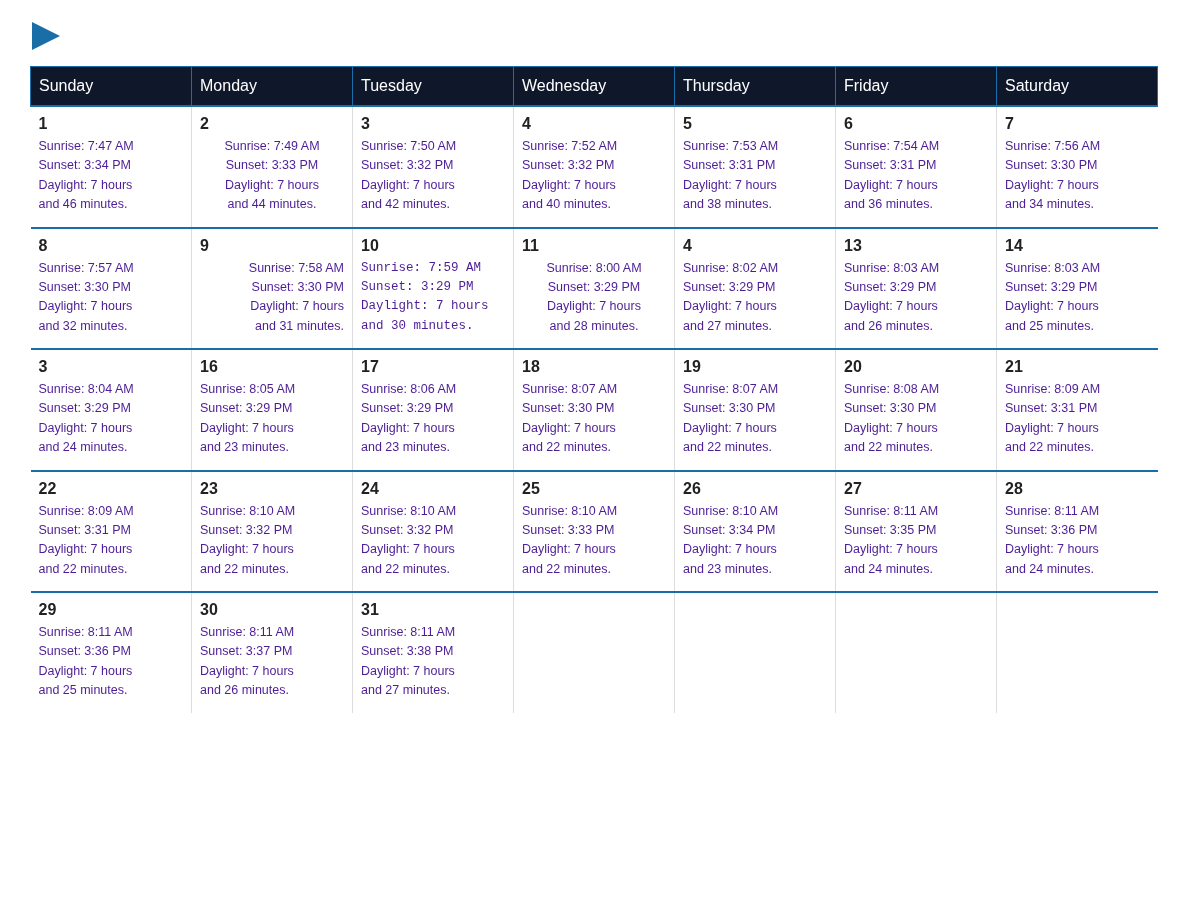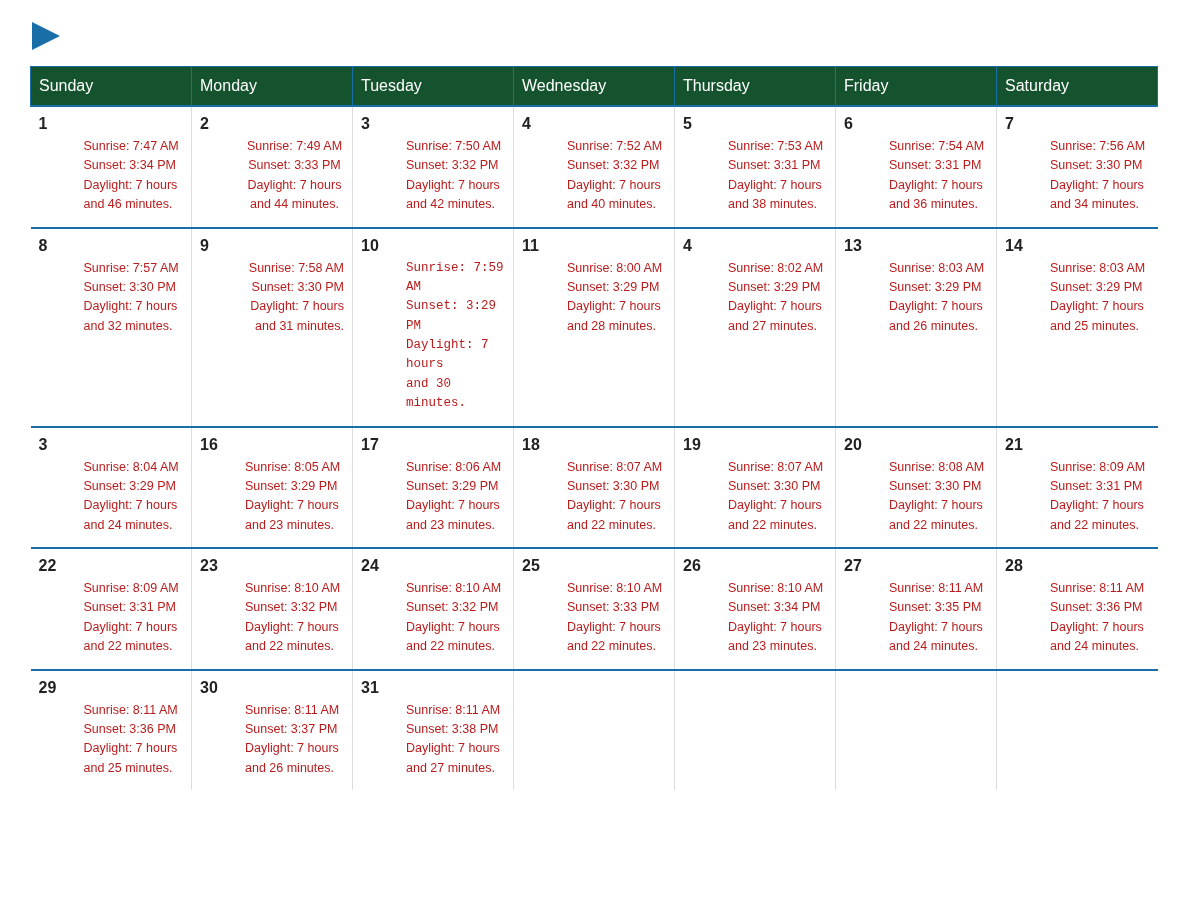--- a/index.html
+++ b/index.html
@@ -29,21 +29,21 @@
       font-size: 24px;
       color: #444;
       font-family: Georgia, serif;
     }
     table {
       width: 100%;
       border-collapse: collapse;
       table-layout: fixed;
     }
     thead tr {
-      background-color: #14532d;
+      background-color: #0f172a;
       margin-left: 26px;
     }
     thead th {
       color: #fff;
       padding: 10px 8px;
       font-size: 16px;
       font-weight: normal;
       text-align: left;
       border: 1px solid #1a6ea8;
     }
@@ -64,22 +64,21 @@
     .day-num {
       font-size: 16px;
       font-weight: bold;
       color: #222;
       display: block;
       margin-bottom: 4px;
     }
     .day-info {
       font-size: 12.5px;
       line-height: 1.55;
-      color: #b91c1c;
-      margin-left: 45px;
+      color: #4c1d95;
     }
     .empty-cell {
       background: #fff;
     }
     .logo-wrapper {
       display: flex;
       flex-direction: column;
     }
     .logo-line1 {
       display: flex;
@@ -193,21 +192,21 @@
         </td>
         <td>
           <span class="day-num">10</span>
           <div class="day-info" style="white-space: pre-line; font-family: Liberation Mono, monospace;">Sunrise: 7:59 AM
 Sunset: 3:29 PM
 Daylight: 7 hours
 and 30 minutes.</div>
         </td>
         <td>
           <span class="day-num">11</span>
-          <div class="day-info" style="white-space: pre-line;">Sunrise: 8:00 AM
+          <div class="day-info" style="white-space: pre-line; text-align: center;">Sunrise: 8:00 AM
 Sunset: 3:29 PM
 Daylight: 7 hours
 and 28 minutes.</div>
         </td>
         <td>
           <span class="day-num">4</span>
           <div class="day-info" style="white-space: pre-line;">Sunrise: 8:02 AM
 Sunset: 3:29 PM
 Daylight: 7 hours
 and 27 minutes.</div>

